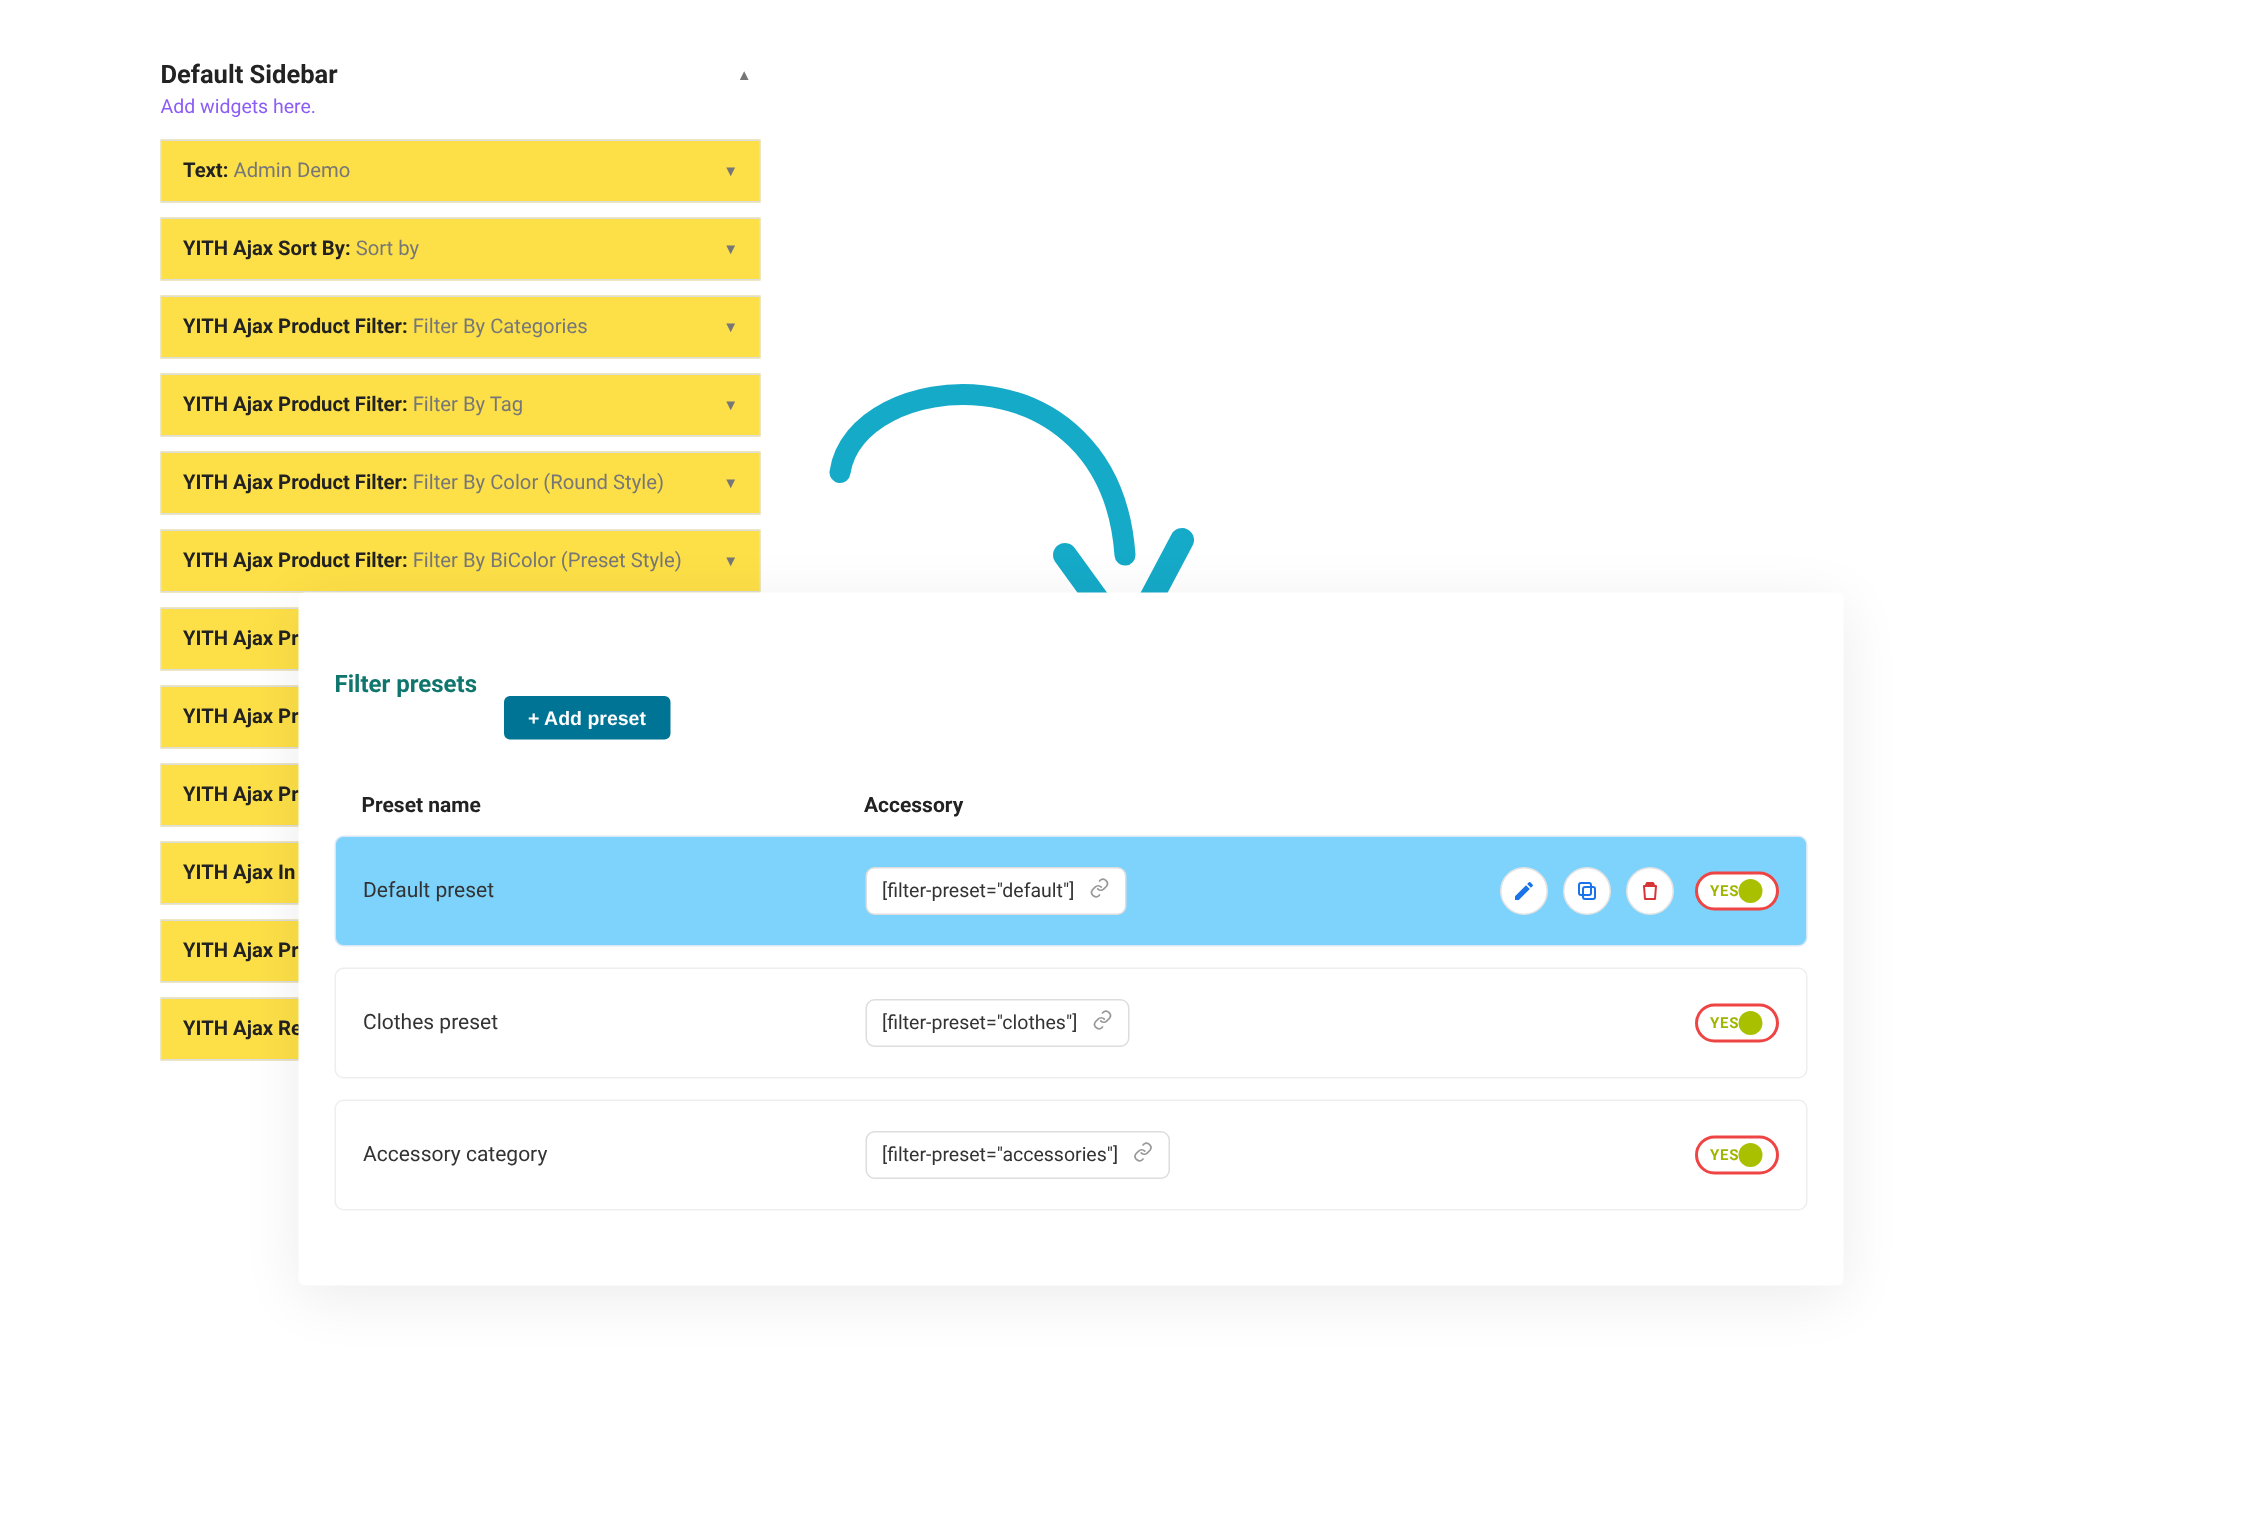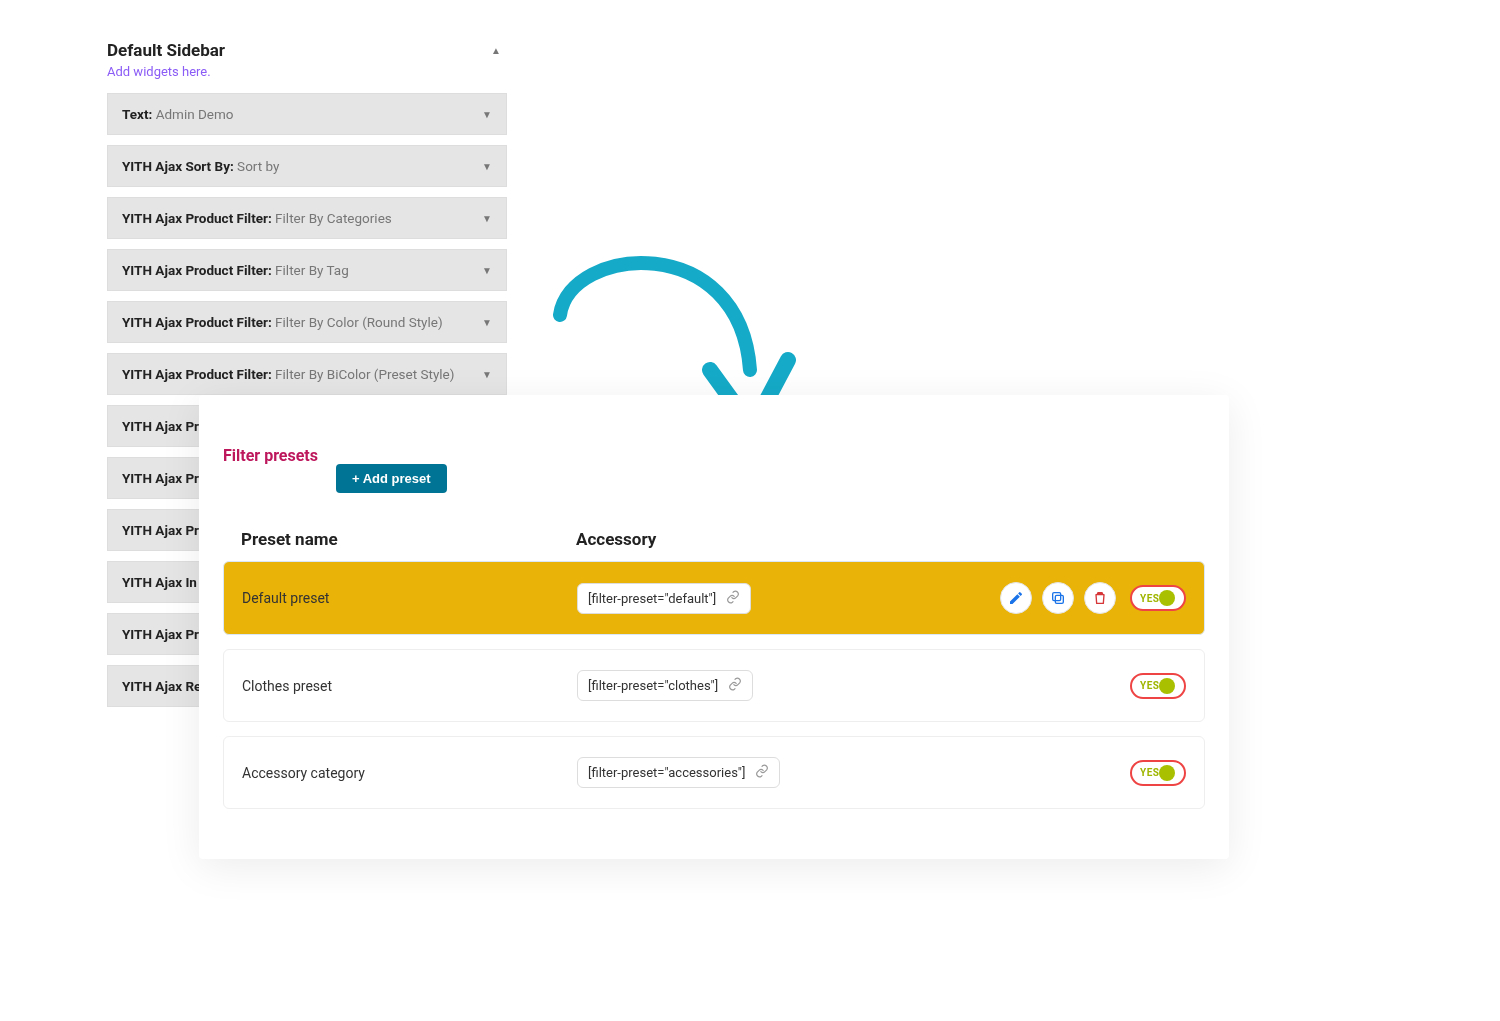--- a/index.html
+++ b/index.html
@@ -34,21 +34,21 @@
     font-size: 10px;
     color: #777;
   }
   .sidebar-sub {
     font-size: 13px;
     color: #8b5cf6;
     margin: 2px 0 14px 0;
   }
   .widget-item {
     border: 1px solid #ddd;
-    background: #e5e5e5;
+    background: #fde047;
     padding: 12px 14px;
     margin-bottom: 10px;
     font-size: 13.5px;
     display: flex;
     justify-content: space-between;
     align-items: center;
     cursor: pointer;
   }
   .widget-item .label strong { color: #222; font-weight: 700; }
   .widget-item .label span.sub { color: #777; }
@@ -79,55 +79,55 @@
   }
   .panel-header {
     display: flex;
     align-items: center;
     gap: 18px;
     margin-bottom: 24px;
   }
   .panel-header h2 {
     margin: 0;
     font-size: 16px;
-    color: #be185d;
+    color: #0f766e;
     font-weight: 700;
   }
   .add-btn {
     background: #007494;
     color: #fff;
     border: none;
     padding: 7px 16px;
     border-radius: 4px;
     font-size: 13px;
     font-weight: 600;
     cursor: pointer;
     margin-top: 47px;
   }
 
   .table-head {
     display: flex;
     padding: 12px 18px;
-    font-size: 17px;
+    font-size: 14px;
     font-weight: 700;
   }
   .col-name { width: 335px; }
   .col-code { flex: 1; }
 
   .preset-row {
     border: 1px solid #eee;
     border-radius: 6px;
     margin-bottom: 14px;
     padding: 20px 18px;
     display: flex;
     align-items: center;
     font-size: 14px;
   }
   .preset-row.active {
-    background: #eab308;
+    background: #7dd3fc;
     border-color: #d9e7f6;
   }
   .preset-row .name { width: 335px; color: #333; }
   .preset-row .shortcode {
     display: flex;
     align-items: center;
     border: 1px solid #ddd;
     border-radius: 6px;
     background: #fff;
     padding: 6px 10px;

